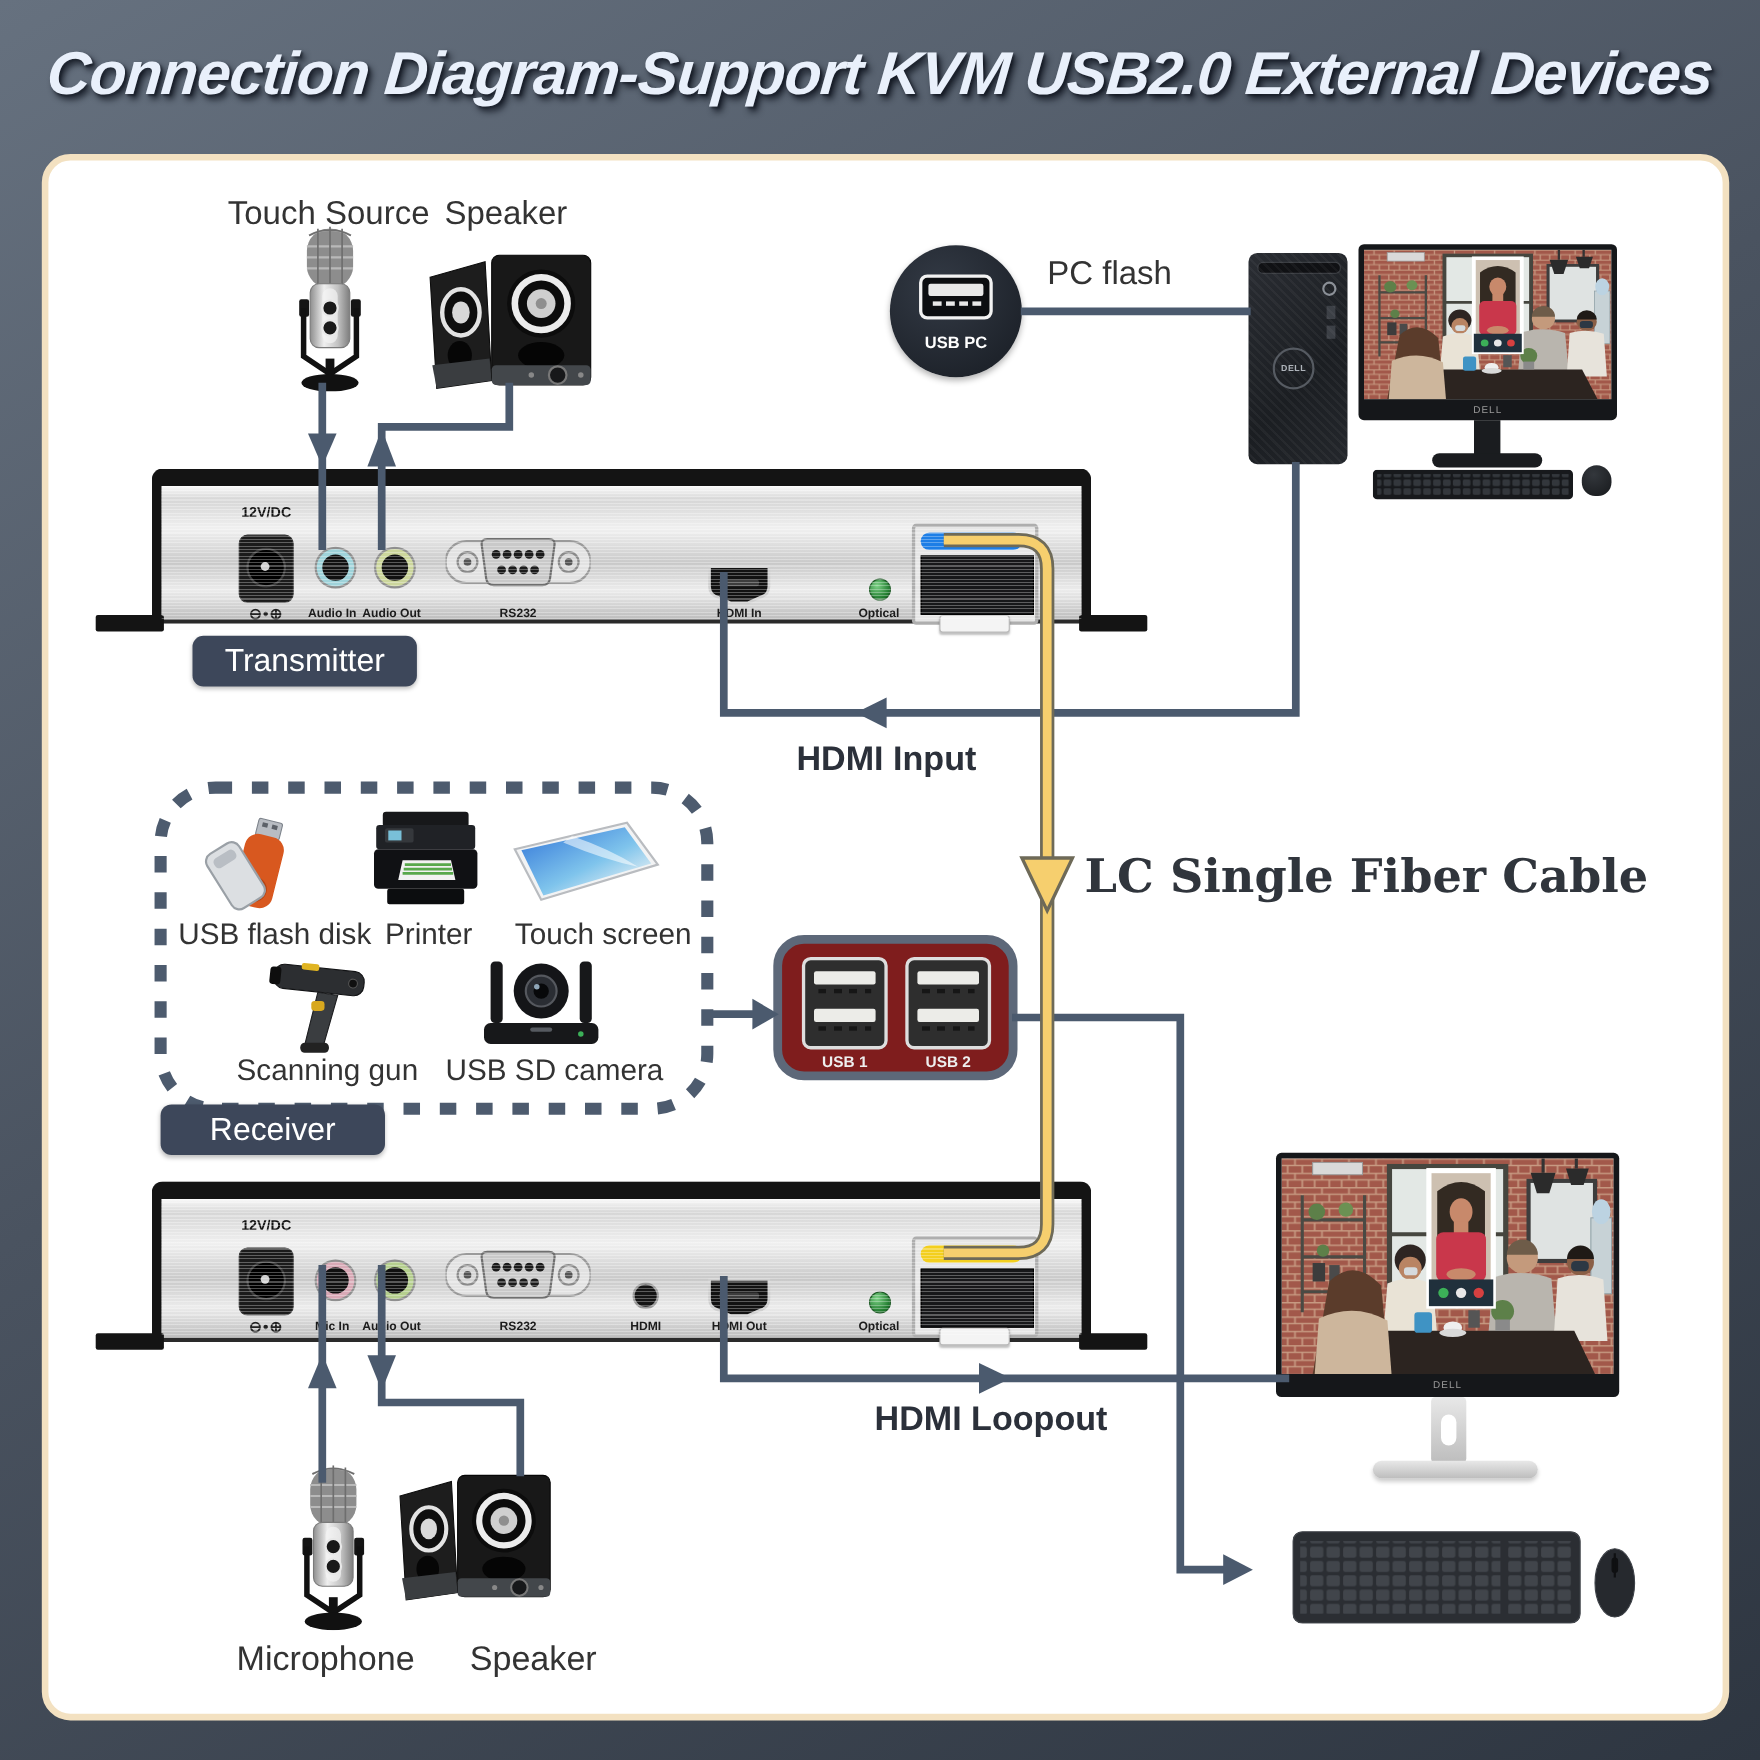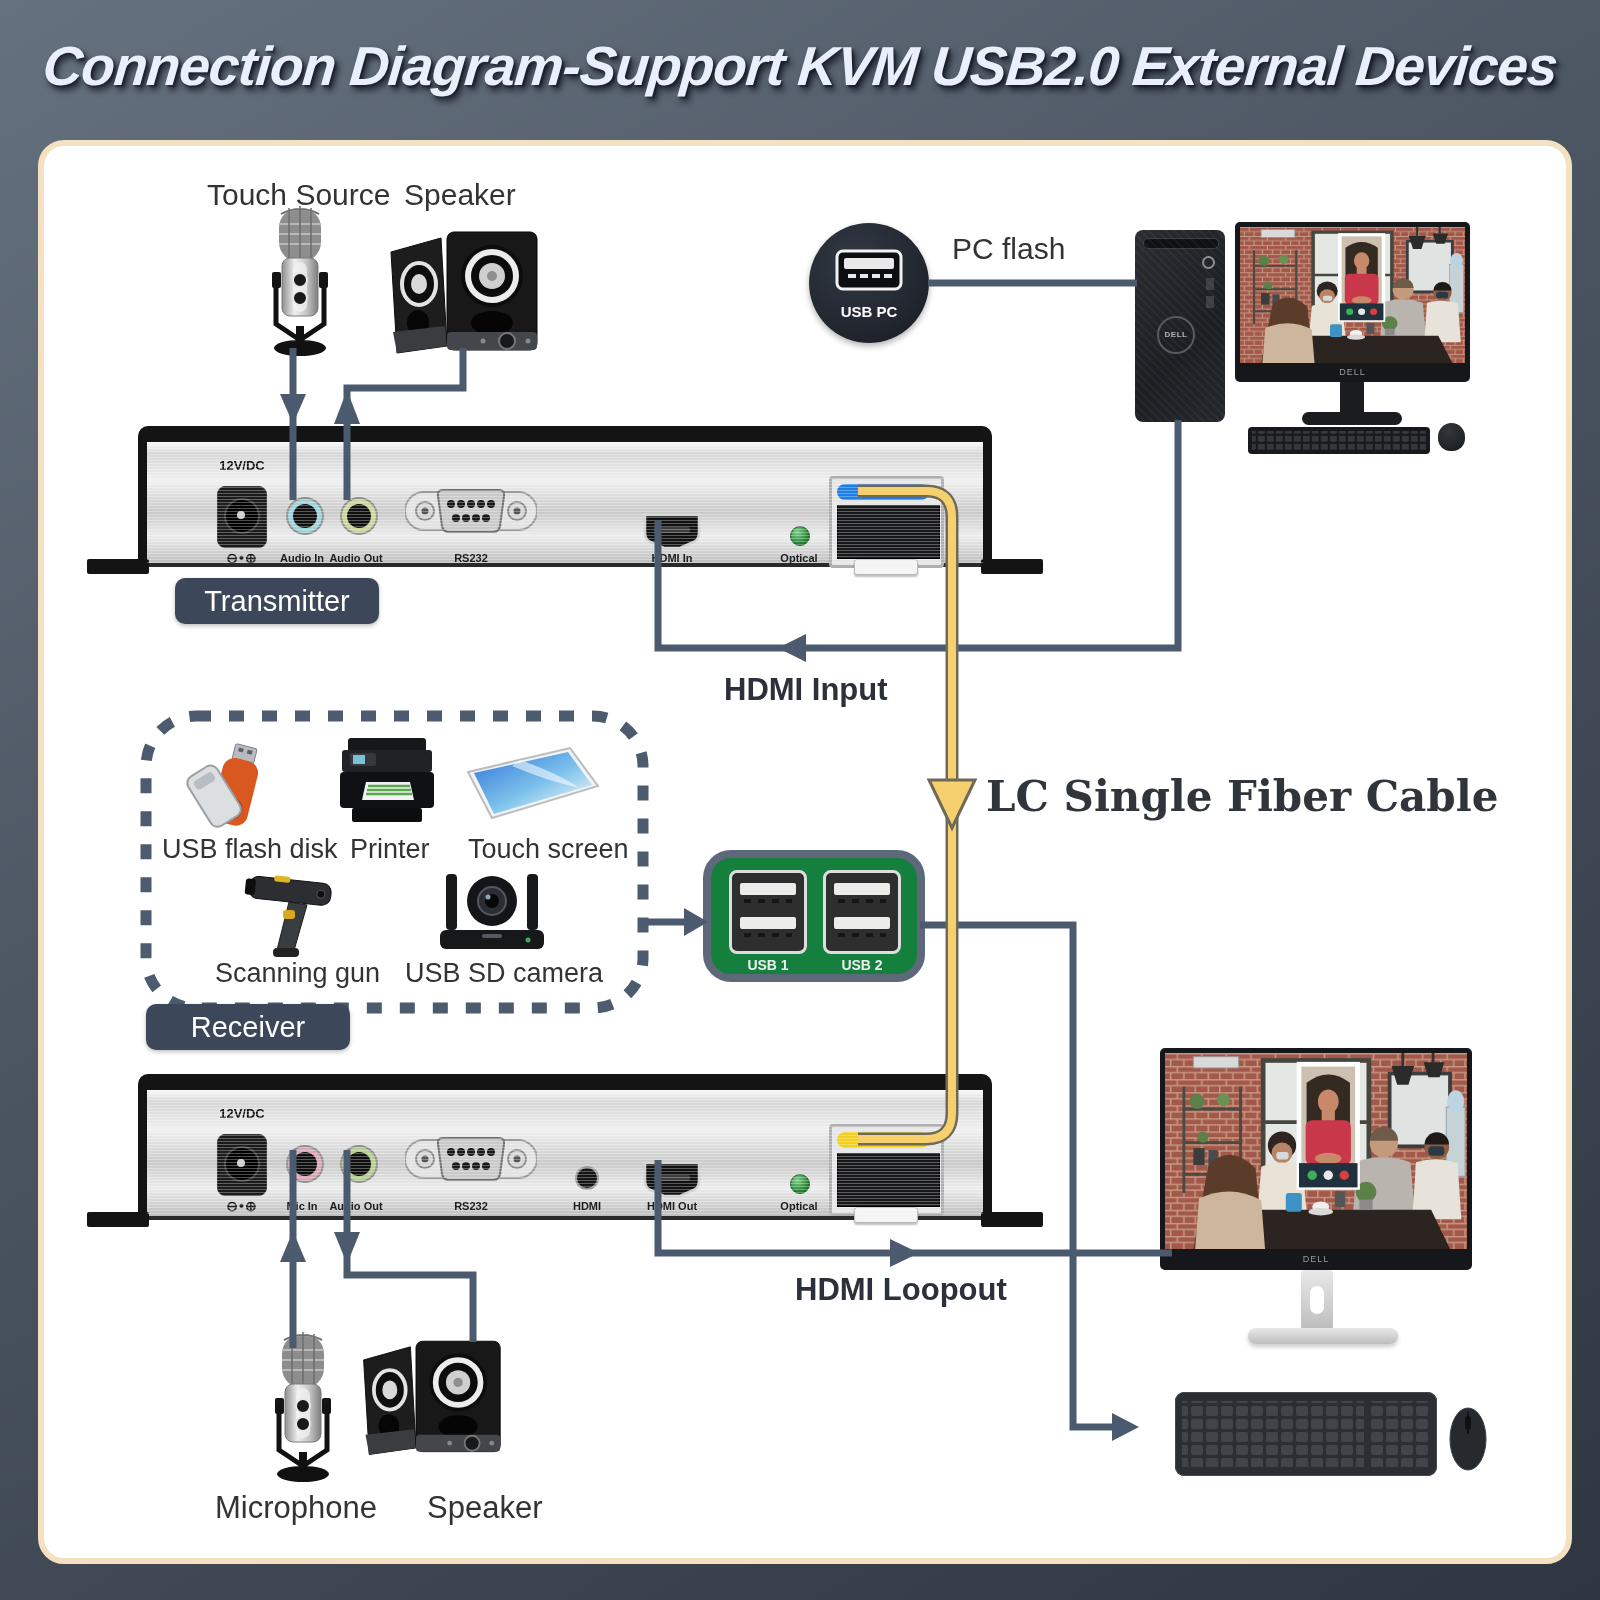--- a/index.html
+++ b/index.html
@@ -48,21 +48,21 @@
   .sfp{position:absolute;left:682px;top:34px;width:115px;height:92px;background:#e6e6e6;
        border:3px solid #aeaeae;border-radius:4px;box-sizing:border-box;}
   .sfp .latch{position:absolute;left:5px;top:5px;width:92px;height:16px;border-radius:8px;}
   .sfp .opening{position:absolute;left:5px;top:26px;width:101px;height:52px;background:#17181a;
        border:1px solid #000;}
   .sfp .tab{position:absolute;left:22px;top:80px;width:62px;height:14px;background:#f4f4f4;
        border:1px solid #b9b9b9;border-radius:3px;box-shadow:0 2px 2px rgba(0,0,0,.25);}
   .edid{position:absolute;width:20px;height:20px;border-radius:50%;background:#151515;
         box-shadow:0 0 0 2px #9a9a9a;}
   
-  #usb-hub{position:absolute;left:703px;top:850px;width:222px;height:132px;background:#15803d;
+  #usb-hub{position:absolute;left:703px;top:850px;width:222px;height:132px;background:#7f1d1d;
            border:8px solid #5d6879;border-radius:28px;box-sizing:border-box;}
   .usb-module{position:absolute;top:12px;width:78px;height:84px;background:#2e2e2e;
               border:3px solid #dedede;border-radius:8px;box-sizing:border-box;}
   .usb-tongue{position:absolute;left:8px;width:56px;height:12px;background:#ecece8;border-radius:2px;}
   .usb-pins{position:absolute;left:12px;width:48px;height:4px;
             background:repeating-linear-gradient(90deg,#161616 0 7px,rgba(0,0,0,0) 7px 14px);}
   .hub-label{position:absolute;top:99px;width:78px;text-align:center;color:#eee;
              font-size:14px;font-weight:700;}
   
   .monitor{position:absolute;background:#15171a;border-radius:5px;box-sizing:border-box;}

